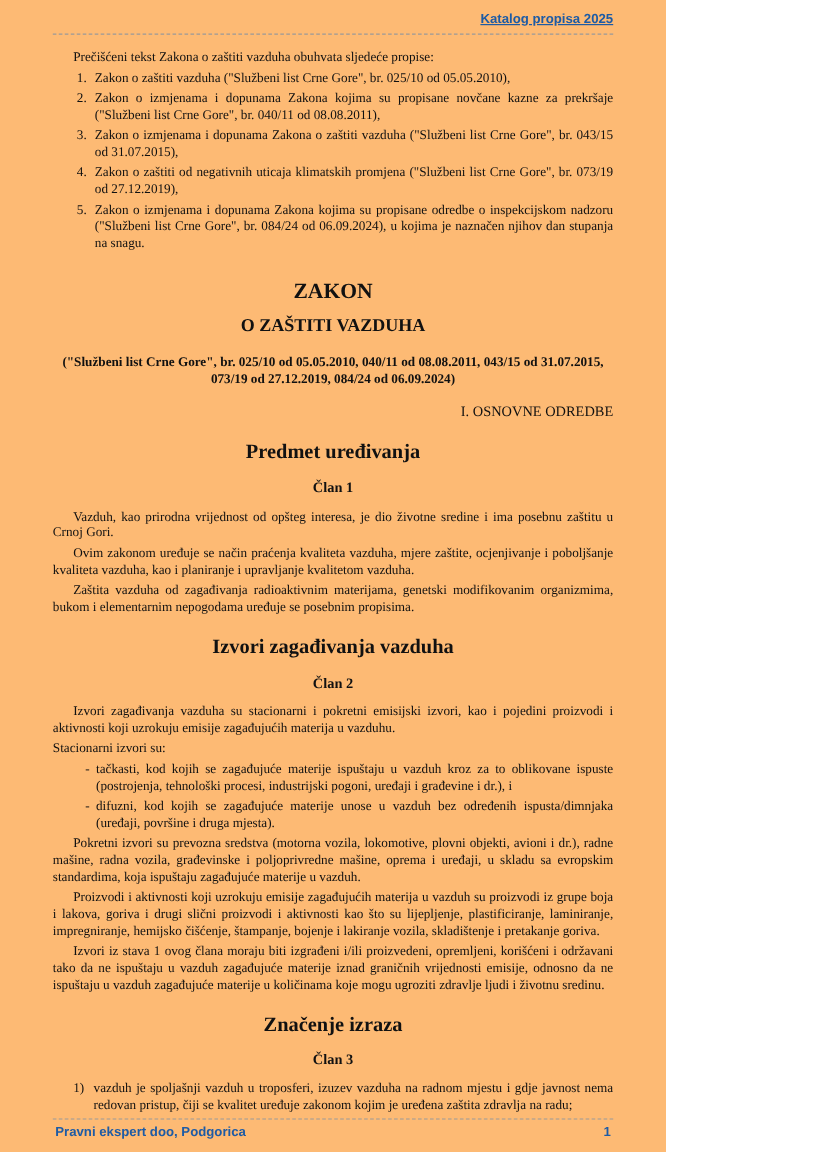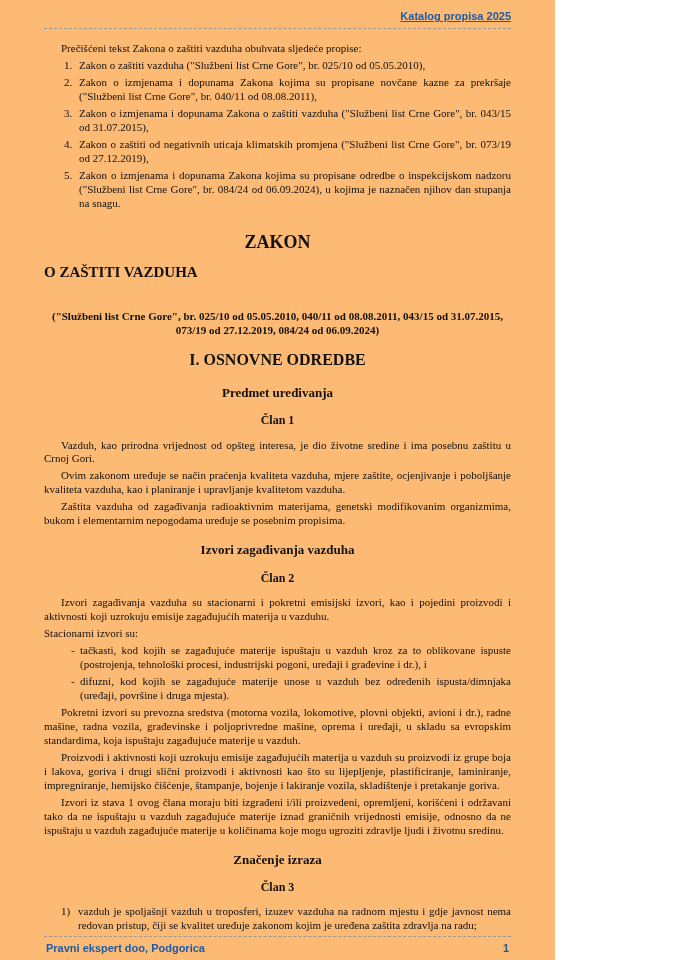--- a/index.html
+++ b/index.html
@@ -35,25 +35,25 @@
 
   .para { margin: 0 0 3px 0; text-indent: 17px; text-align: justify; }
   .para.no-indent { text-indent: 0; }
 
   .num-list { margin: 1px 0 0 20px; }
   .num-item { display: flex; margin-bottom: 3px; }
   .num-item .num { flex: 0 0 15px; }
   .num-item .txt { flex: 1; text-align: justify; }
 
   .law-title    { text-align: center; font-weight: bold; font-size: 18px; margin: 20px 0 10px 0; }
-  .law-subtitle { text-align: left; font-weight: bold; font-size: 15px; margin: 0 0 27px 0; }
+  .law-subtitle { text-align: center; font-weight: bold; font-size: 15px; margin: 0 0 13px 0; }
   .gazette      { text-align: center; font-weight: bold; font-size: 11px; margin: 0 auto 10px auto; max-width: 560px; }
 
-  .section-heading { text-align: center; font-weight: bold; font-size: 16px;   margin: 13px 0 10px 0; }
-  .sub-heading     { text-align: center; font-weight: bold; font-size: 13px; margin: 14px 0 11px 0; }
+  .section-heading { text-align: right; font-weight: normal; font-size: 12px;   margin: 13px 0 10px 0; }
+  .sub-heading     { text-align: center; font-weight: bold; font-size: 17px; margin: 14px 0 11px 0; }
   .article-label   { text-align: center; font-weight: bold; font-size: 12px;   margin: 12px 0 10px 0; }
 
   .dash-item { display: flex; margin: 0 0 3px 27px; }
   .dash-item .dash { flex: 0 0 9px; }
   .dash-item .txt { flex: 1; text-align: justify; }
 
   .def-item { display: flex; margin: 0 0 3px 17px; }
   .def-item .num { flex: 0 0 17px; }
   .def-item .txt { flex: 1; text-align: justify; }
 

